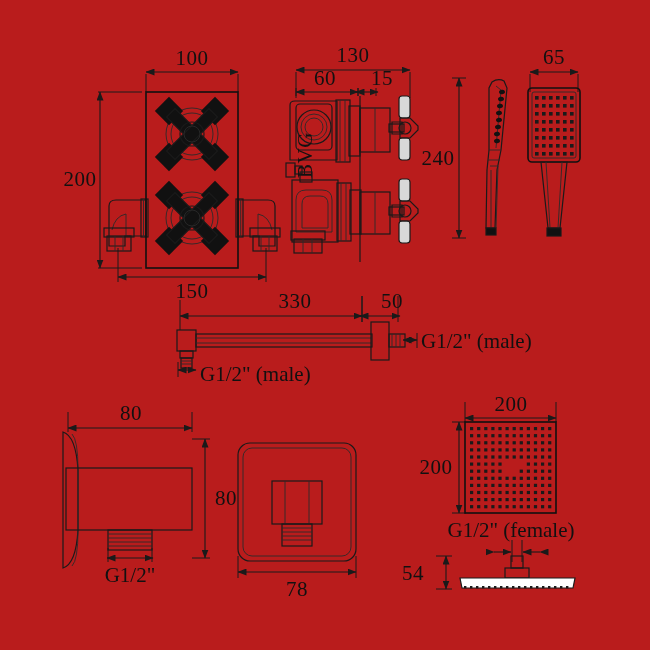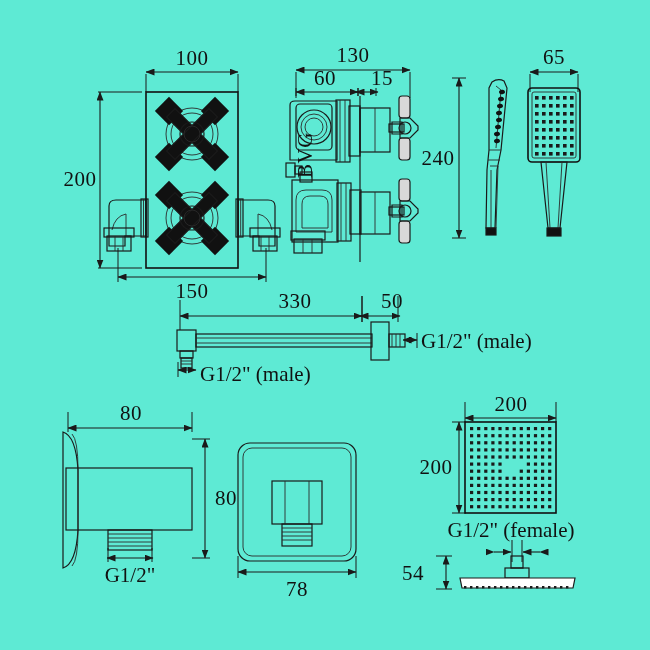--- a/index.html
+++ b/index.html
@@ -5,21 +5,21 @@
 <style>
   html,body{margin:0;padding:0;background:#ffffff;}
   body{
     width:650px;height:650px;
     font-family:"Liberation Serif", serif;
     overflow:hidden;
     position:relative;
   }
   #sheet{
     position:absolute;left:0;top:0;width:650px;height:650px;
-    background:#5eead4;
+    background:#b91c1c;
   }
   svg.drawing{position:absolute;left:0;top:0;width:650px;height:650px;}
   .dimtext{
     font-family:"Liberation Serif", serif;
     font-size:21px;
     fill:#111111;
     letter-spacing:0.5px;
   }
   .thread-label{
     font-family:"Liberation Serif", serif;

